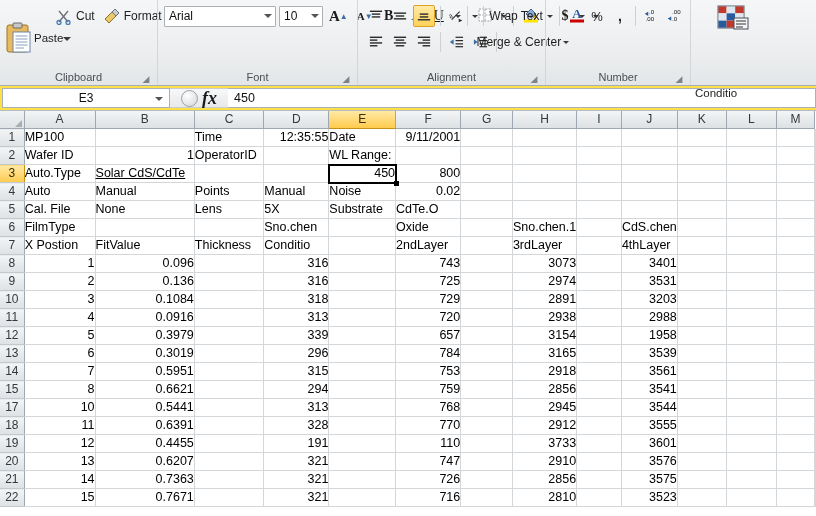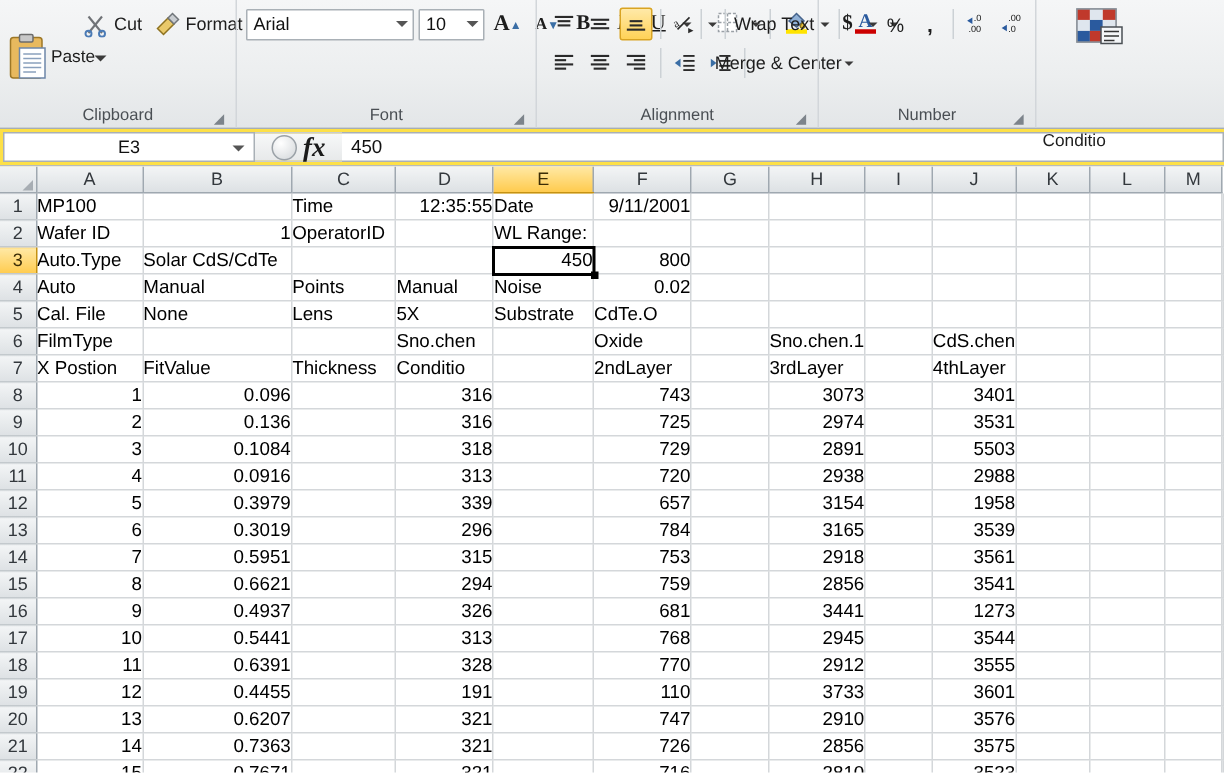--- a/index.html
+++ b/index.html
@@ -213,21 +213,21 @@
     height: 17px;
     border-right: 1px solid #d4d7da;
     border-bottom: 1px solid #d4d7da;
     font-size: 12.5px; color: #000;
     line-height: 17px;
     overflow: hidden; white-space: nowrap;
     padding: 0 3px;
   }
   td.num { text-align: right; }
   td.txt { text-align: left; }
-  td.ovf { overflow: visible; position: relative; z-index: 2; }
+  td.ovf { overflow: visible; position: relative; z-index: 2; text-decoration: underline; }
 
   
   .active-cell {
     position: absolute;
     border: 2px solid #000;
     background: transparent;
     pointer-events: none;
     z-index: 5;
   }
   .fill-handle {
@@ -768,21 +768,21 @@
             <th class="rowh">10</th>
             <td class="cell num">3</td>
             <td class="cell num">0.1084</td>
             <td class="cell txt"></td>
             <td class="cell num">318</td>
             <td class="cell txt"></td>
             <td class="cell num">729</td>
             <td class="cell txt"></td>
             <td class="cell num">2891</td>
             <td class="cell txt"></td>
-            <td class="cell num">5503</td>
+            <td class="cell num">3203</td>
             <td class="cell txt"></td>
             <td class="cell txt"></td>
             <td class="cell txt"></td>
             <td class="cell"></td>
           </tr>
           <tr>
             <th class="rowh">11</th>
             <td class="cell num">4</td>
             <td class="cell num">0.0916</td>
             <td class="cell txt"></td>
@@ -854,37 +854,20 @@
             <td class="cell num">8</td>
             <td class="cell num">0.6621</td>
             <td class="cell txt"></td>
             <td class="cell num">294</td>
             <td class="cell txt"></td>
             <td class="cell num">759</td>
             <td class="cell txt"></td>
             <td class="cell num">2856</td>
             <td class="cell txt"></td>
             <td class="cell num">3541</td>
-            <td class="cell txt"></td>
-            <td class="cell txt"></td>
-            <td class="cell txt"></td>
-            <td class="cell"></td>
-          </tr>
-          <tr>
-            <th class="rowh">16</th>
-            <td class="cell num">9</td>
-            <td class="cell num">0.4937</td>
-            <td class="cell txt"></td>
-            <td class="cell num">326</td>
-            <td class="cell txt"></td>
-            <td class="cell num">681</td>
-            <td class="cell txt"></td>
-            <td class="cell num">3441</td>
-            <td class="cell txt"></td>
-            <td class="cell num">1273</td>
             <td class="cell txt"></td>
             <td class="cell txt"></td>
             <td class="cell txt"></td>
             <td class="cell"></td>
           </tr>
           <tr>
             <th class="rowh">17</th>
             <td class="cell num">10</td>
             <td class="cell num">0.5441</td>
             <td class="cell txt"></td>

